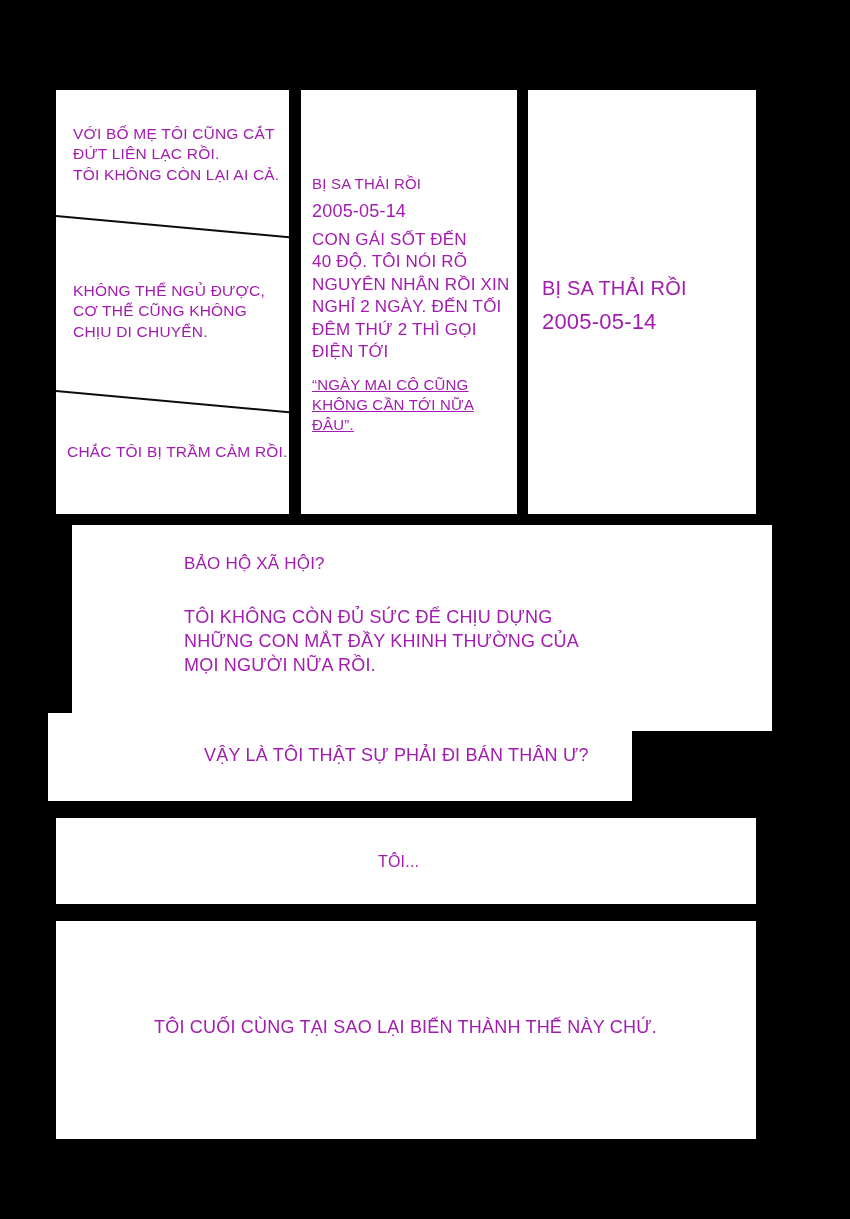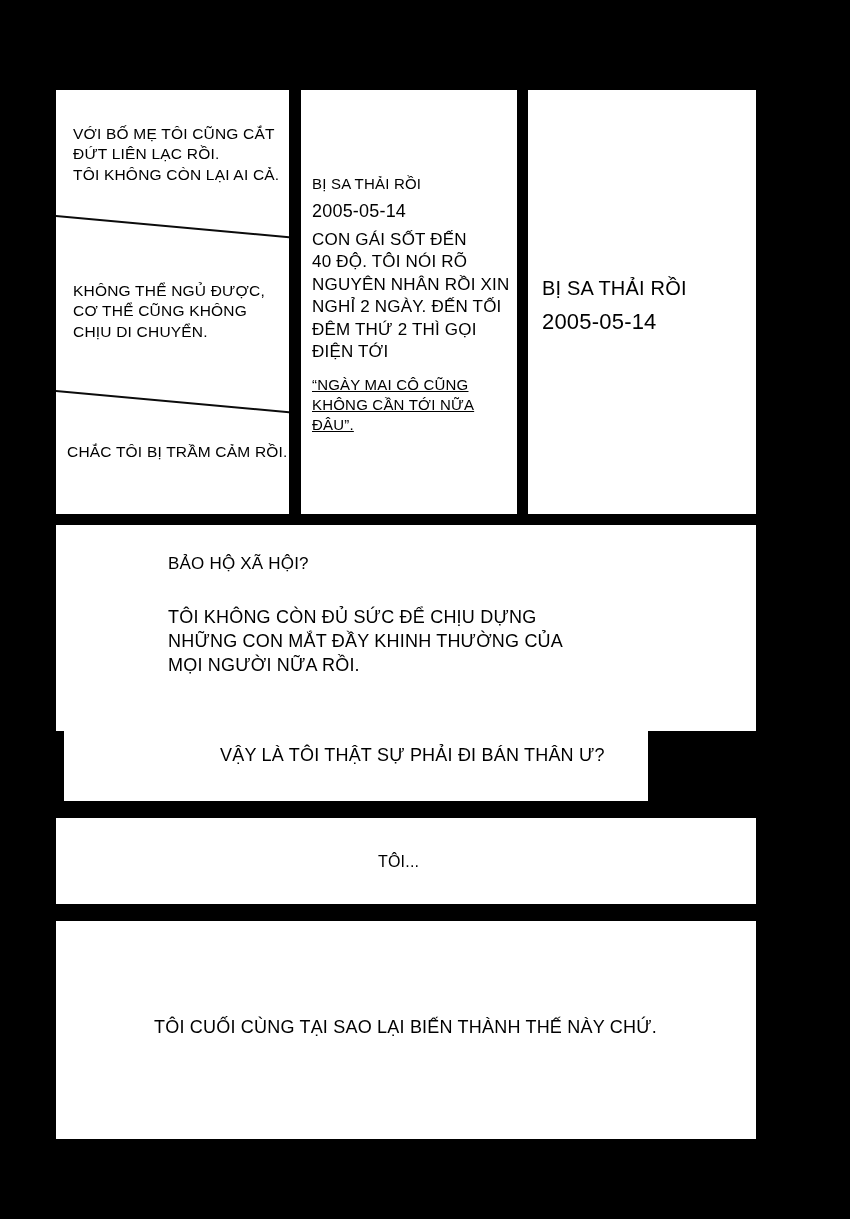--- a/index.html
+++ b/index.html
@@ -28,28 +28,28 @@
     box-sizing: border-box;
     overflow: hidden;
   }
 
   
   #panel-left   { left: 56px;  top: 90px;  width: 233px; height: 424px; }
   #panel-mid    { left: 301px; top: 90px;  width: 216px; height: 424px; }
   #panel-right  { left: 528px; top: 90px;  width: 228px; height: 424px; }
 
   
-  #panel-strip1 { left: 56px;  top: 525px; width: 700px; height: 206px; }
-  #panel-strip2 { left: 64px;  top: 713px; width: 584px; height: 88px;  }
+  #panel-strip1 { left: 72px;  top: 525px; width: 700px; height: 206px; }
+  #panel-strip2 { left: 48px;  top: 713px; width: 584px; height: 88px;  }
   #panel-strip3 { left: 56px;  top: 818px; width: 700px; height: 86px;  }
   #panel-strip4 { left: 56px;  top: 921px; width: 700px; height: 218px; padding-left: 9px; }
 
   .cap {
     position: absolute;
-    color: #000000;
+    color: #a21caf;
     line-height: 1.32;
     letter-spacing: 0.2px;
     white-space: pre-line;
   }
 
   
   .lp-a { left: 17px; top: 34px;  font-size: 15.5px; }
   .lp-b { left: 17px; top: 176px; font-size: 15.5px; margin-top: 15px; }
   .lp-c { left: 11px; top: 352px; font-size: 15.5px; }
 

